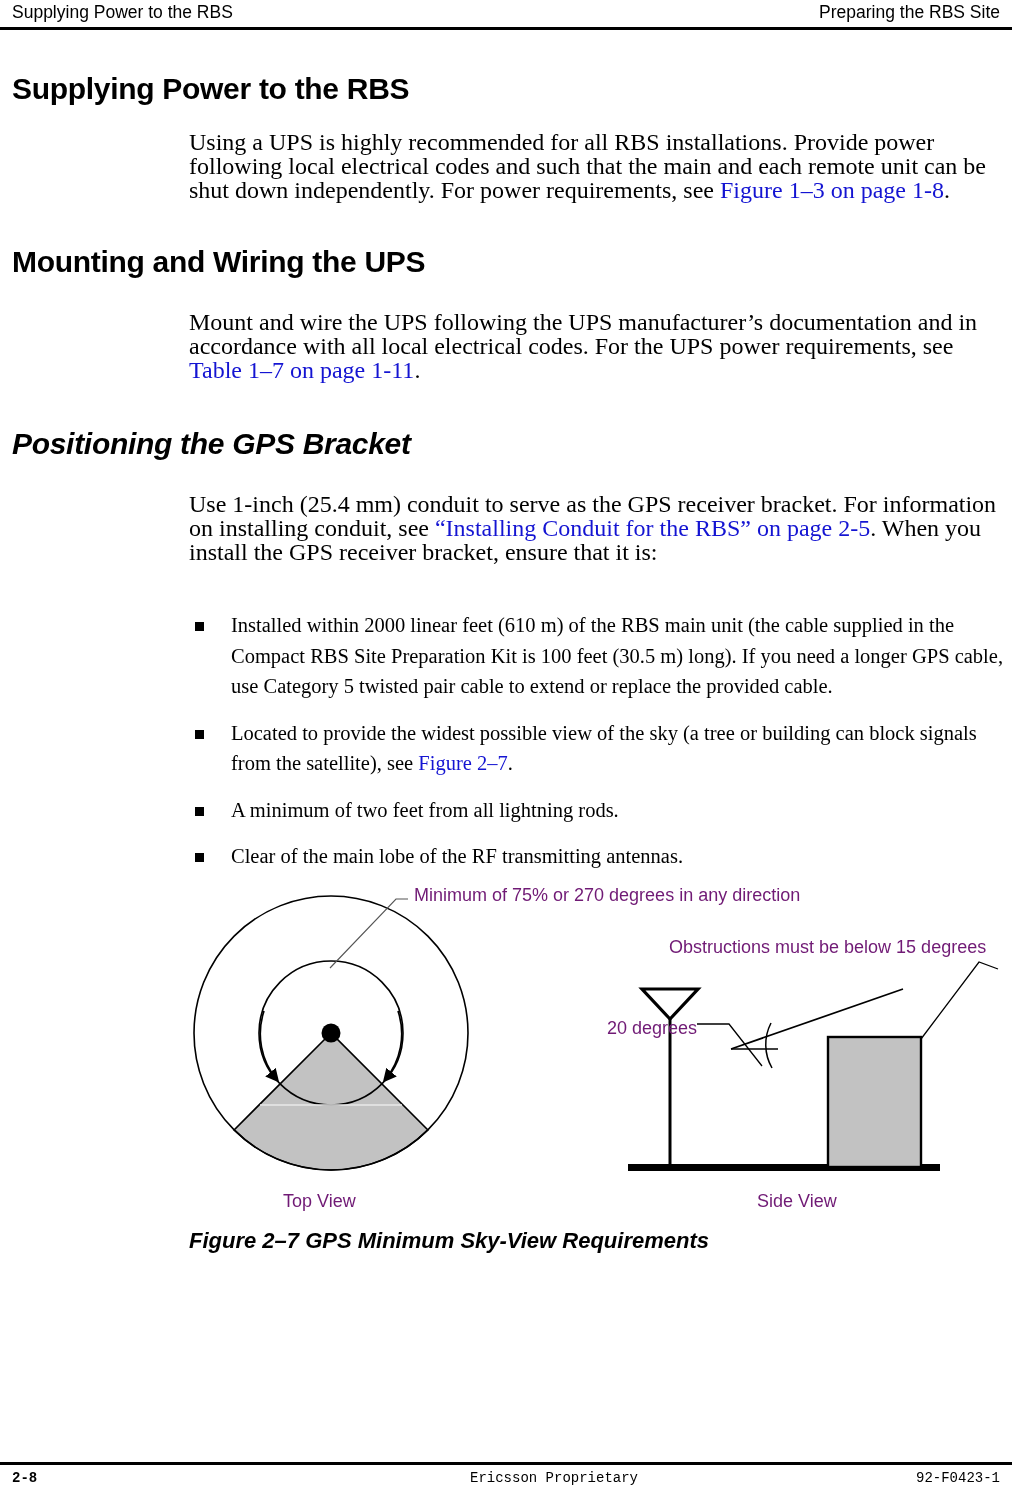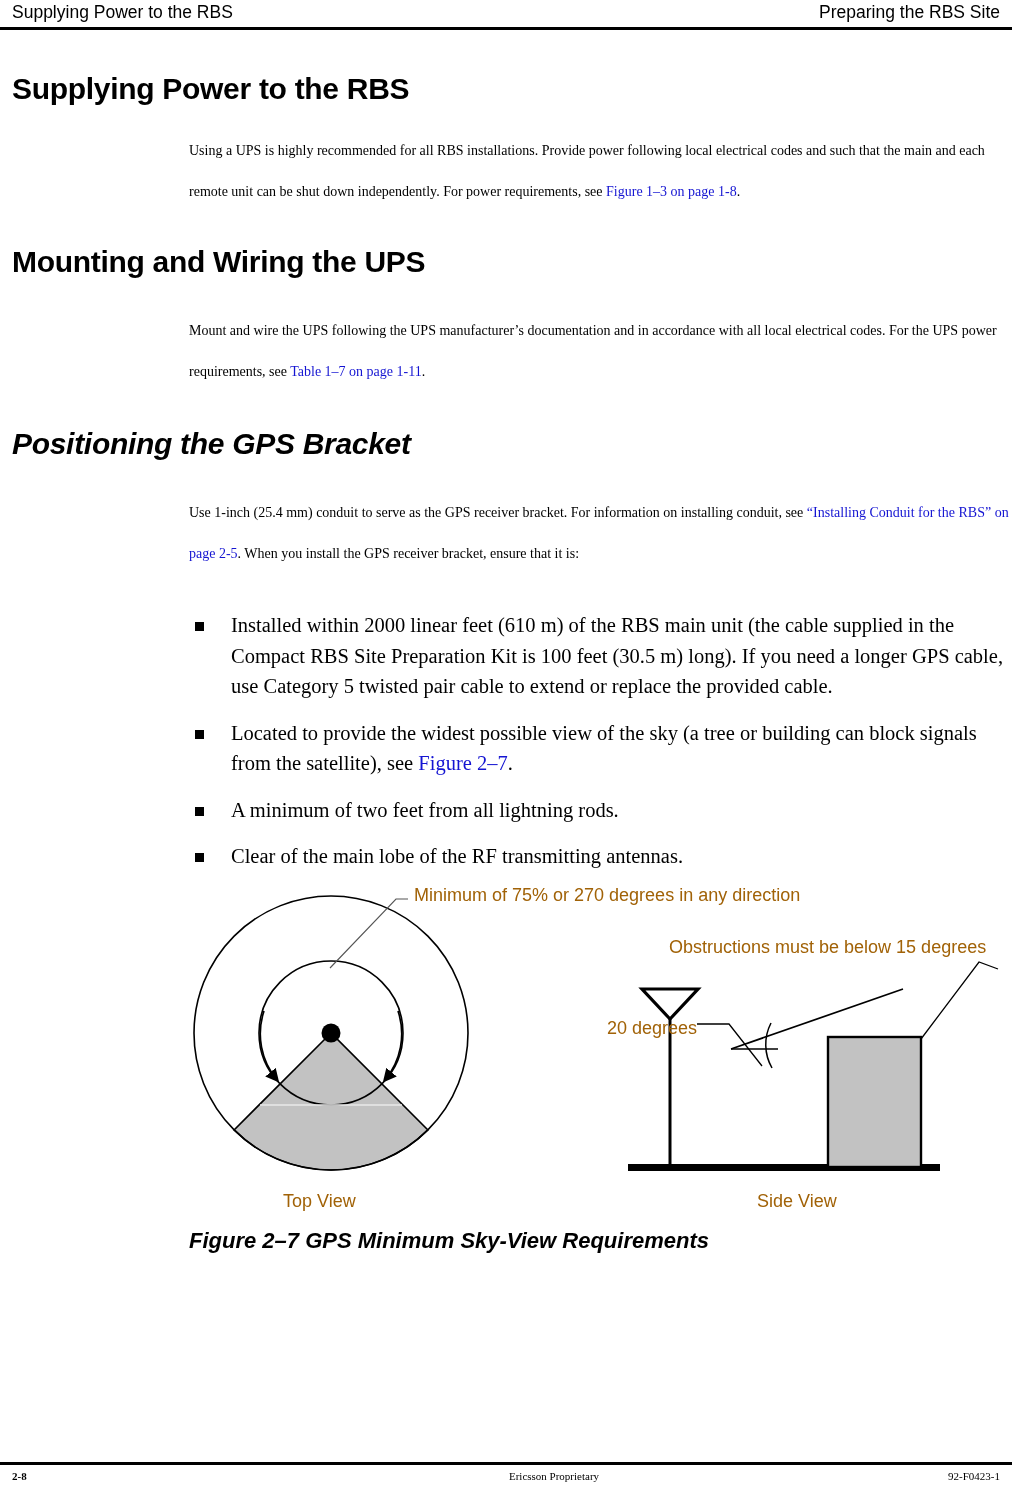--- a/index.html
+++ b/index.html
@@ -55,22 +55,22 @@
   #h-supplying  { position: absolute; left: 12px; top: 42px; }
   #h-mounting   { position: absolute; left: 12px; top: 215px; }
   #h-positioning{ position: absolute; left: 12px; top: 397px; font-style: italic; }
 
   p.body {
     position: absolute;
     left: 189px;
     width: 822px;
     margin: 0;
     font-family: "Liberation Serif", serif;
-    font-size: 14px;
-    line-height: 41px;
+    font-size: 24px;
+    line-height: 24px;
     text-align: left;
     color: #000;
   }
   #p-supplying   { top: 100px; }
   #p-mounting    { top: 280px; }
   #p-positioning { top: 462px; }
 
   a.xref, span.xref {
     color: #1414d2;
     text-decoration: none;
@@ -109,21 +109,21 @@
     top: 872px;
     width: 1012px;
     height: 345px;
   }
   #figure svg { display: block; }
 
   .fig-label {
     position: absolute;
     font-family: "Liberation Sans", sans-serif;
     font-size: 18px;
-    color: #a16207;
+    color: #701a75;
     white-space: nowrap;
   }
   #lbl-topview  { left: 283px; top: 1191px; }
   #lbl-sideview { left: 757px; top: 1191px; }
   #lbl-minimum  { left: 414px; top: 885px; }
   #lbl-obstruct { left: 669px; top: 937px; }
   #lbl-15deg    { left: 607px; top: 1018px; }
 
   #fig-caption {
     position: absolute;
@@ -141,22 +141,22 @@
   #footer-rule {
     position: absolute;
     left: 0; top: 1462px;
     width: 1012px; height: 3px;
     background: #000;
   }
   #footer {
     position: absolute;
     left: 0; top: 1468px;
     width: 1012px; height: 30px;
-    font-family: Liberation Serif, serif;
-    font-size: 11px;
+    font-family: Liberation Mono, monospace;
+    font-size: 14px;
   }
   #footer .f-left   { position: absolute; left: 12px;  top: 2px; font-weight: bold; }
   #footer .f-center { position: absolute; left: 0; top: 2px; width: 1012px; text-align: center; padding-left: 48px; }
   #footer .f-right  { position: absolute; right: 12px; top: 2px; text-align: right; }
 </style>
 </head>
 <body>
 
 <div id="page">
 

